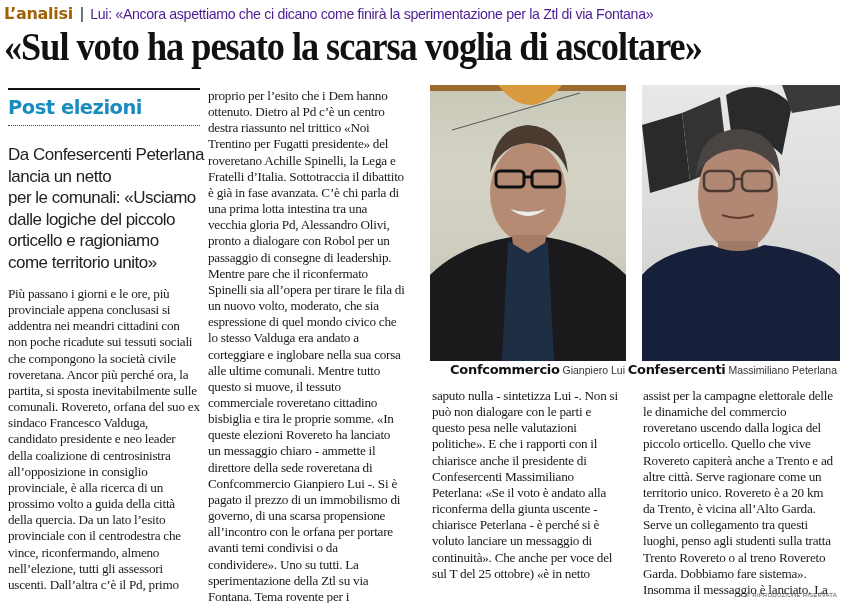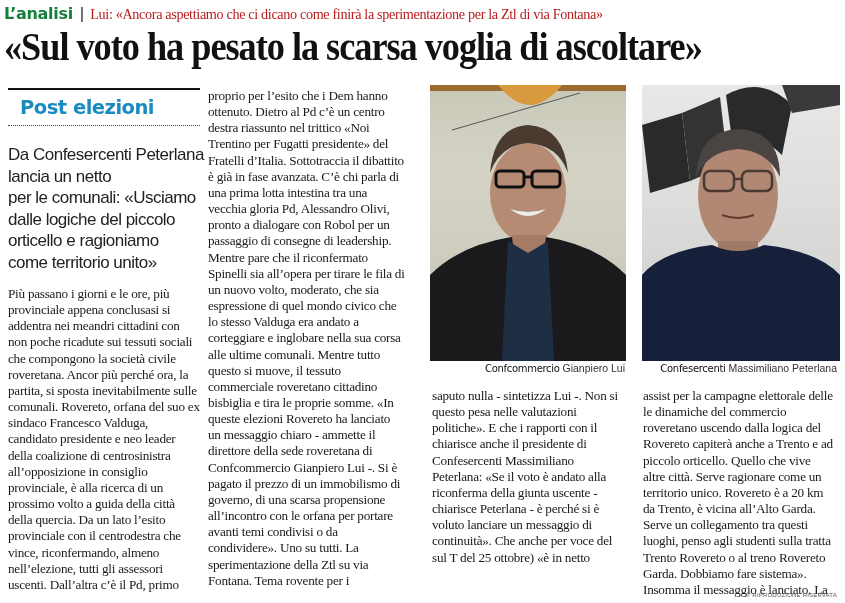--- a/index.html
+++ b/index.html
@@ -1,45 +1,45 @@
 <!DOCTYPE html>
 <html><head>
 <meta charset="utf-8">
 <style>
   * { box-sizing: border-box; margin: 0; padding: 0; }
   html, body { width: 845px; height: 603px; background: #ffffff; overflow: hidden; }
   body { position: relative; font-family: "Liberation Serif", serif; color: #1a1a1a; }
 
   .kicker { position: absolute; left: 4px; top: 4px; height: 22px; display: flex; align-items: baseline; white-space: nowrap; }
-  .kicker-tag { font-family: "DejaVu Sans", sans-serif; font-weight: bold; font-size: 16px; color: #15803d; letter-spacing: -0.3px; }
+  .kicker-tag { font-family: "DejaVu Sans", sans-serif; font-weight: bold; font-size: 16px; color: #a16207; letter-spacing: -0.3px; }
   .kicker-sep { font-family: "Liberation Sans", sans-serif; font-size: 17px; color: #333; margin: 0 6px 0 7px; font-weight: 300; }
-  .kicker-text { font-family: Liberation Serif, serif; font-size: 14.2px; color: #b91c1c; letter-spacing: -0.35px; }
+  .kicker-text { font-family: Liberation Sans, sans-serif; font-size: 14.2px; color: #4c1d95; letter-spacing: -0.35px; }
 
   .headline { position: absolute; left: 4px; top: 24px; width: 840px; font-family: "Liberation Serif", serif; font-weight: bold; font-size: 39px; line-height: 46px; letter-spacing: -1.1px; color: #111; white-space: nowrap; transform: scaleX(0.93); transform-origin: left; }
 
   .sidebar { position: absolute; left: 8px; top: 88px; width: 192px; }
   .sidebar-rule { border-top: 2px solid #111; width: 192px; }
-  .sidebar-label { font-family: "DejaVu Sans", sans-serif; font-weight: bold; font-size: 19.5px; color: #1a8bbf; margin-top: 5px; letter-spacing: -0.5px; line-height: 26px; margin-left: 12px; }
+  .sidebar-label { font-family: "DejaVu Sans", sans-serif; font-weight: bold; font-size: 19.5px; color: #1a8bbf; margin-top: 5px; letter-spacing: -0.5px; line-height: 26px; }
   .sidebar-dots { border-top: 1.5px dotted #444; width: 192px; margin-top: 4px; }
   .sidebar-summary { font-family: "Liberation Sans", sans-serif; font-size: 17px; line-height: 21.5px; color: #222; margin-top: 18px; letter-spacing: -0.5px; }
 
   .col { position: absolute; font-family: "Liberation Serif", serif; font-size: 13.2px; line-height: 16.15px; color: #1a1a1a; letter-spacing: -0.25px; text-align: left; }
   .col-1 { left: 8px; top: 286px; width: 200px; }
   .col-2 { left: 208px; top: 88px; width: 212px; }
   .col-3 { left: 432px; top: 388px; width: 202px; }
   .col-4 { left: 643px; top: 388px; width: 200px; }
 
   .line { display: block; white-space: nowrap; }
 
   .photo { position: absolute; overflow: hidden; }
   .photo-1 { left: 430px; top: 85px; width: 196px; height: 276px; background: linear-gradient(180deg, #c8c8b8 0%, #d4d3c6 30%, #cfcdc0 60%, #bdbcae 100%); }
   .photo-2 { left: 642px; top: 85px; width: 198px; height: 276px; background: linear-gradient(180deg, #e8e8e6 0%, #d8d8d6 60%, #cccccc 100%); }
 
   .caption { position: absolute; font-family: "Liberation Sans", sans-serif; font-size: 10.5px; color: #333; white-space: nowrap; }
-  .caption b { font-family: "DejaVu Sans", sans-serif; font-weight: normal; color: #111; font-size: 10px; letter-spacing: -0.3px; margin-top: 38px; }
+  .caption b { font-family: "DejaVu Sans", sans-serif; font-weight: bold; color: #111; font-size: 13px; letter-spacing: -0.3px; margin-top: 38px; }
   .caption-1 { right: 220px; top: 362px; }
   .caption-2 { right: 8px; top: 362px; }
   .copyright { position: absolute; right: 8px; top: 592px; font-family: "Liberation Sans", sans-serif; font-size: 6px; color: #555; letter-spacing: 0.2px; }
 </style>
 </head>
 <body>
 
 <div class="kicker">
   <span class="kicker-tag">L’analisi</span>
   <span class="kicker-sep">|</span>
@@ -81,20 +81,21 @@
     <span class="line">provinciale con il centrodestra che</span>
     <span class="line">vince, riconfermando, almeno</span>
     <span class="line">nell’elezione, tutti gli assessori</span>
     <span class="line">uscenti. Dall’altra c’è il Pd, primo</span>
   </div>
 <div class="col col-2">
     <span class="line">proprio per l’esito che i Dem hanno</span>
     <span class="line">ottenuto. Dietro al Pd c’è un centro</span>
     <span class="line">destra riassunto nel trittico «Noi</span>
     <span class="line">Trentino per Fugatti presidente» del</span>
+    <span class="line">roveretano Achille Spinelli, la Lega e</span>
     <span class="line">Fratelli d’Italia. Sottotraccia il dibattito</span>
     <span class="line">è già in fase avanzata. C’è chi parla di</span>
     <span class="line">una prima lotta intestina tra una</span>
     <span class="line">vecchia gloria Pd, Alessandro Olivi,</span>
     <span class="line">pronto a dialogare con Robol per un</span>
     <span class="line">passaggio di consegne di leadership.</span>
     <span class="line">Mentre pare che il riconfermato</span>
     <span class="line">Spinelli sia all’opera per tirare le fila di</span>
     <span class="line">un nuovo volto, moderato, che sia</span>
     <span class="line">espressione di quel mondo civico che</span>
@@ -155,38 +156,39 @@
   <b>Confcommercio</b>
   <span>Gianpiero Lui</span>
 </div>
 <div class="caption caption-2">
   <b>Confesercenti</b>
   <span>Massimiliano Peterlana</span>
 </div>
 
 <div class="col col-3">
     <span class="line">saputo nulla - sintetizza Lui -. Non si</span>
+    <span class="line">può non dialogare con le parti e</span>
     <span class="line">questo pesa nelle valutazioni</span>
     <span class="line">politiche». E che i rapporti con il</span>
     <span class="line">chiarisce anche il presidente di</span>
     <span class="line">Confesercenti Massimiliano</span>
     <span class="line">Peterlana: «Se il voto è andato alla</span>
     <span class="line">riconferma della giunta uscente -</span>
     <span class="line">chiarisce Peterlana - è perché si è</span>
     <span class="line">voluto lanciare un messaggio di</span>
     <span class="line">continuità». Che anche per voce del</span>
     <span class="line">sul T del 25 ottobre) «è in netto</span>
   </div>
 <div class="col col-4">
   <div>
       <span class="line">assist per la campagne elettorale delle</span>
       <span class="line">le dinamiche del commercio</span>
       <span class="line">roveretano uscendo dalla logica del</span>
+      <span class="line">piccolo orticello. Quello che vive</span>
       <span class="line">Rovereto capiterà anche a Trento e ad</span>
-      <span class="line">piccolo orticello. Quello che vive</span>
       <span class="line">altre città. Serve ragionare come un</span>
       <span class="line">territorio unico. Rovereto è a 20 km</span>
       <span class="line">da Trento, è vicina all’Alto Garda.</span>
       <span class="line">Serve un collegamento tra questi</span>
       <span class="line">luoghi, penso agli studenti sulla tratta</span>
       <span class="line">Trento Rovereto o al treno Rovereto</span>
       <span class="line">Garda. Dobbiamo fare sistema».</span>
       <span class="line">Insomma il messaggio è lanciato. La</span>
     </div>
 

